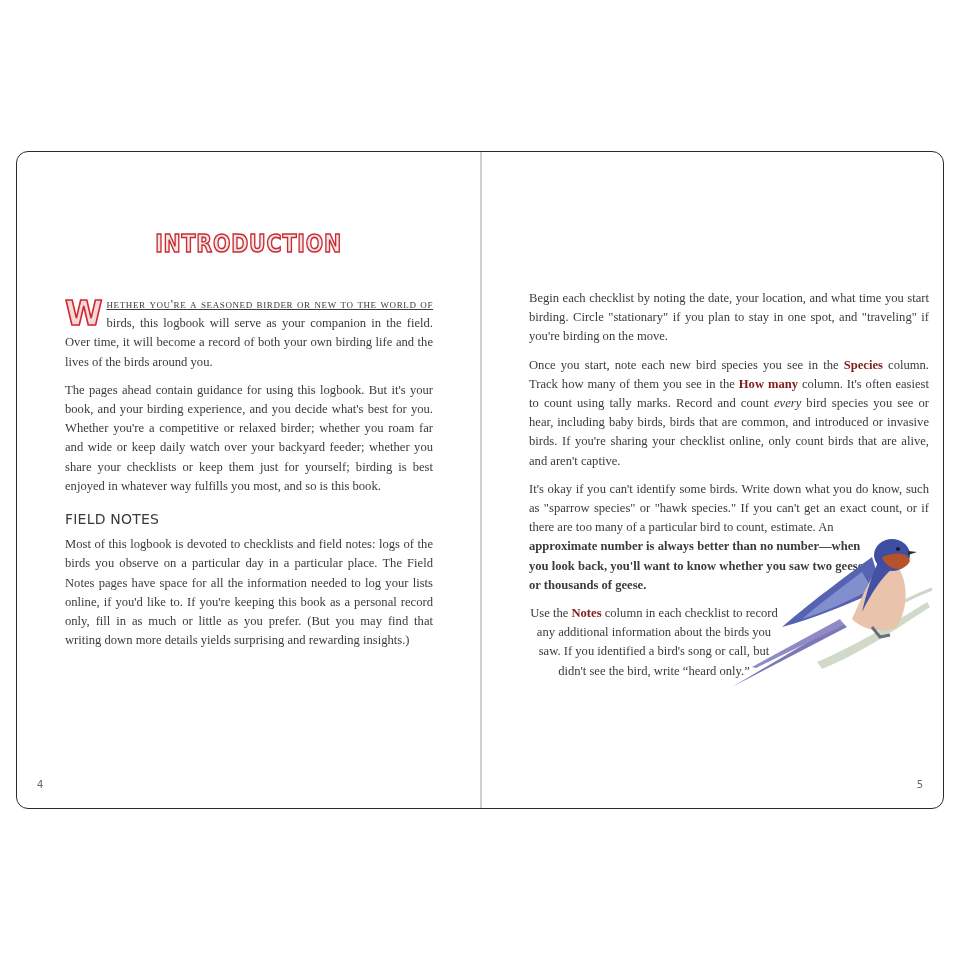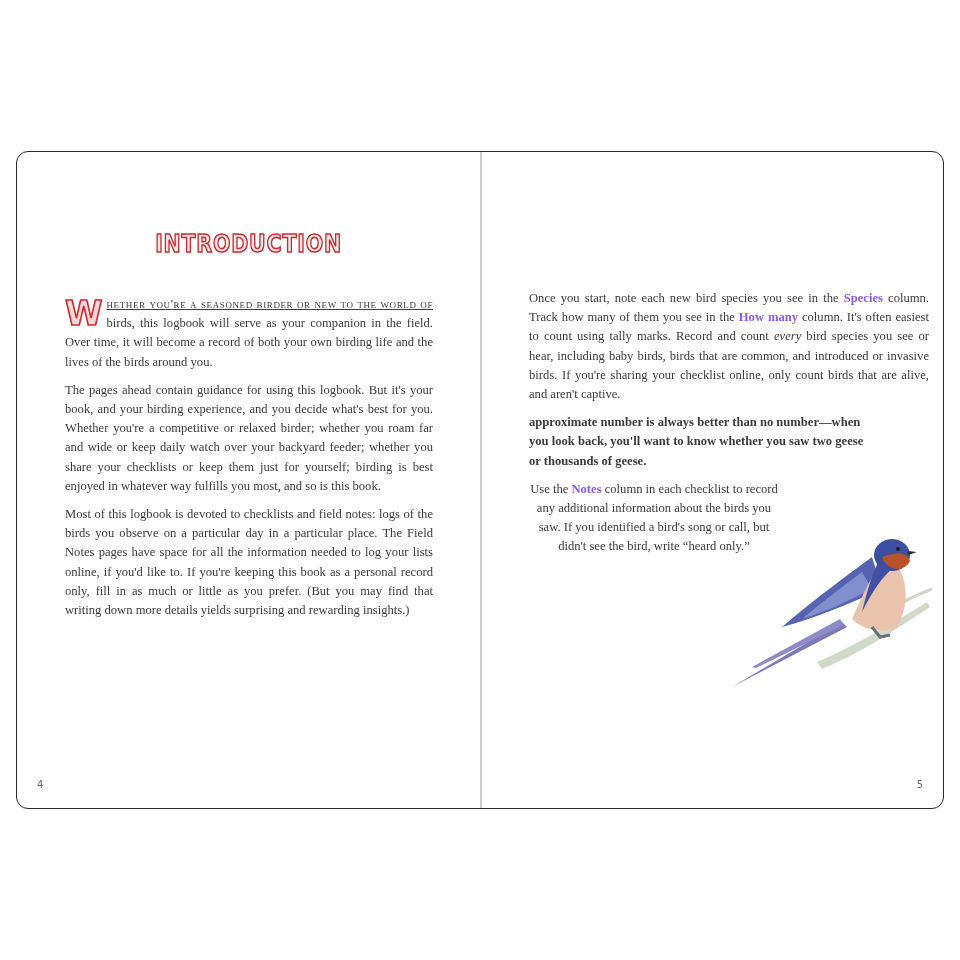--- a/index.html
+++ b/index.html
@@ -98,21 +98,21 @@
       letter-spacing: 0.2px;
     }
 
     .right-body {
       left: 47px;
       top: 137px;
       width: 400px;
     }
     .right-body p.narrow-1 { width: 335px; text-align: left; font-weight: bold; }
     .right-body p.narrow-2 { width: 250px; text-align: center; }
-    .right-body b { color: #8b5cf6; }
+    .right-body b { color: #7f1d1d; }
 
     .page-number {
       position: absolute;
       bottom: 18px;
       font-family: "DejaVu Sans", sans-serif;
       font-size: 10px;
       color: #666;
     }
     .page-left .page-number { left: 20px; }
     .page-right .page-number { right: 20px; }
@@ -132,30 +132,35 @@
   <div class="spine"></div>
 
   <div class="page page-left">
     <div class="title">INTRODUCTION</div>
 
     <div class="text-block left-body">
       <p>
         <span class="dropcap">W</span><span class="smallcaps">hether you're a seasoned birder or new to the world of</span><span> birds, this logbook will serve as your companion in the field. Over time, it will become a record of both your own birding life and the lives of the birds around you.</span>
       </p>
       <p>The pages ahead contain guidance for using this logbook. But it's your book, and your birding experience, and you decide what's best for you. Whether you're a competitive or relaxed birder; whether you roam far and wide or keep daily watch over your backyard feeder; whether you share your checklists or keep them just for yourself; birding is best enjoyed in whatever way fulfills you most, and so is this book.</p>
+      <div class="section-heading">FIELD NOTES</div>
       <p>Most of this logbook is devoted to checklists and field notes: logs of the birds you observe on a particular day in a particular place. The Field Notes pages have space for all the information needed to log your lists online, if you'd like to. If you're keeping this book as a personal record only, fill in as much or little as you prefer. (But you may find that writing down more details yields surprising and rewarding insights.)</p>
     </div>
 
     <div class="page-number">4</div>
   </div>
 
   <div class="page page-right">
     <div class="text-block right-body">
+      <p>Begin each checklist by noting the date, your location, and what time you start birding. Circle "stationary" if you plan to stay in one spot, and "traveling" if you're birding on the move.</p>
       <p>
         <span>Once you start, note each new bird species you see in the </span><b>Species</b><span> column. Track how many of them you see in the </span><b>How many</b><span> column. It's often easiest to count using tally marks. Record and count </span><i>every</i><span> bird species you see or hear, including baby birds, birds that are common, and introduced or invasive birds. If you're sharing your checklist online, only count birds that are alive, and aren't captive.</span>
+      </p>
+      <p style="margin-bottom:0;">
+        <span>It's okay if you can't identify some birds. Write down what you do know, such as "sparrow species" or "hawk species." If you can't get an exact count, or if there are too many of a particular bird to count, estimate. An</span>
       </p>
       <p class="narrow-1">approximate number is always better than no number—when you look back, you'll want to know whether you saw two geese or thousands of geese.</p>
       <p class="narrow-2">
         <span>Use the </span><b>Notes</b><span> column in each checklist to record any additional information about the birds you saw. If you identified a bird's song or call, but didn't see the bird, write “heard only.”</span>
       </p>
     </div>
 
     <svg class="bird" viewBox="0 0 220 165" xmlns="http://www.w3.org/2000/svg">
 
       <path d="M95 135 C130 120, 165 100, 205 75 L208 80 C170 105, 135 128, 100 142 Z" fill="#c9d3c0" opacity="0.85"></path>

